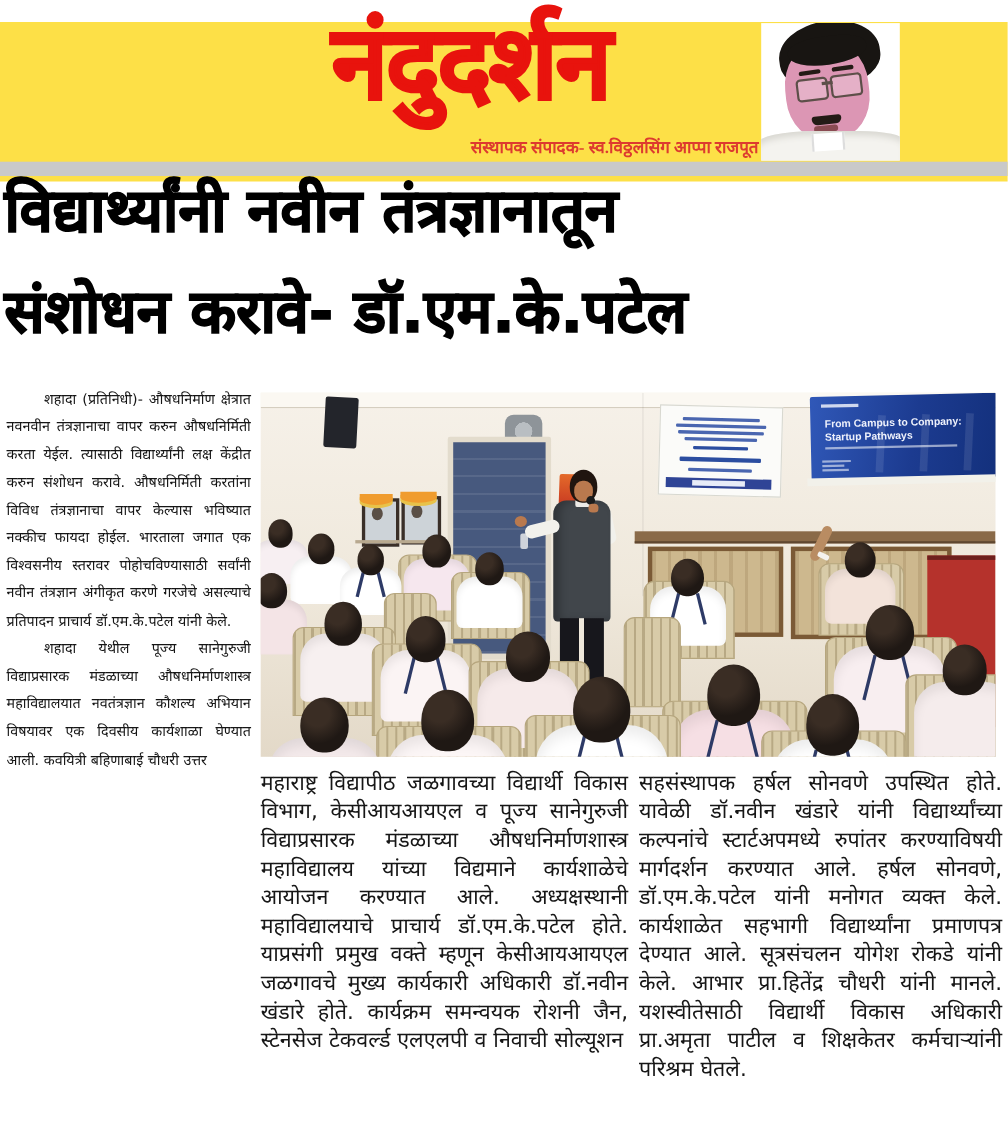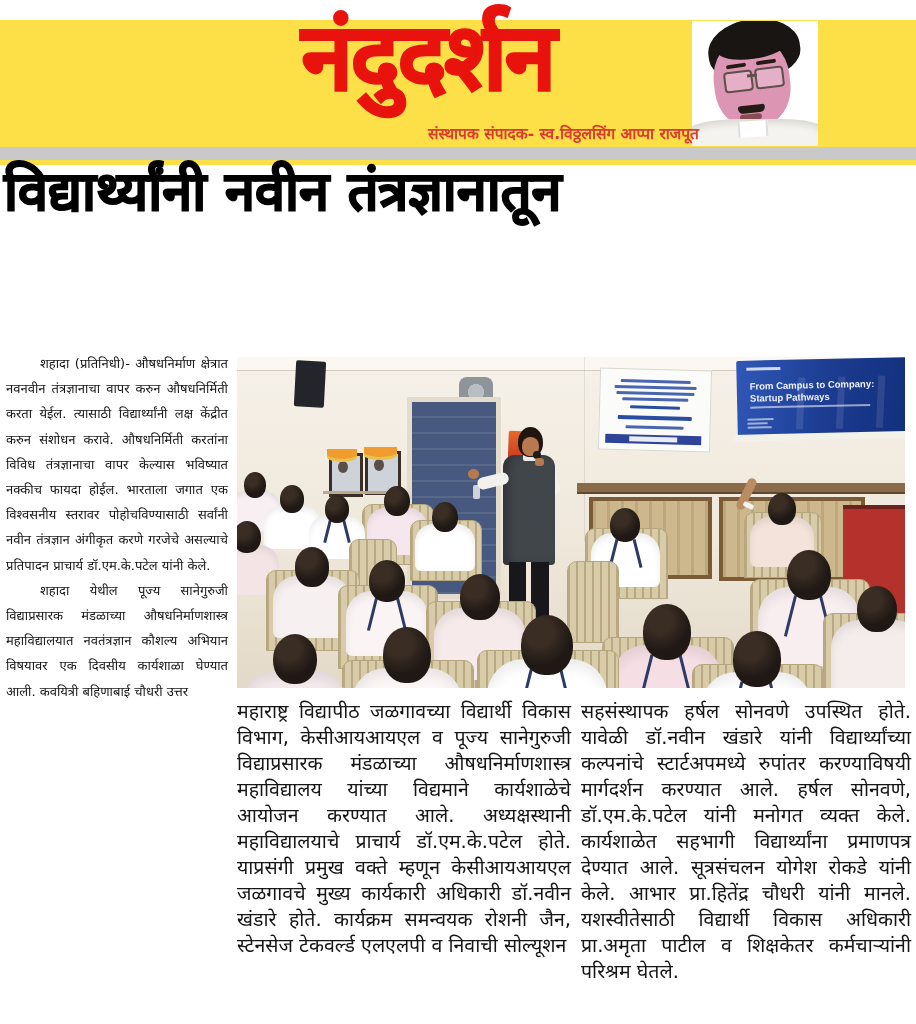--- a/index.html
+++ b/index.html
@@ -10,21 +10,21 @@
   .abs{position:absolute;}
 
   
   #masthead{left:0;top:0;width:916px;height:145px;background:#fde047;margin-top:20px;}
   #mast-title{
     left:158px;top:-14px;width:540px;text-align:center;
     font-size:92px;font-weight:900;color:#e8130d;line-height:1.12;
     -webkit-text-stroke:2.5px #e8130d;letter-spacing:-2px;white-space:nowrap;
   }
   #mast-tagline{
-    left:428px;top:102px;font-size:15.5px;font-weight:700;color:#dd3b2f;white-space:nowrap;
+    left:428px;top:102px;font-size:15.5px;font-weight:700;color:#dd3b2f;white-space:nowrap;font-family:Liberation Serif, serif;
   }
   #divider-bar{left:0;top:127px;width:916px;height:13px;background:#c9c9c9;}
 
   
   #portrait{left:692px;top:1px;width:126px;height:125px;background:#fff;overflow:hidden;}
   #portrait .hair{position:absolute;left:16px;top:-2px;width:92px;height:60px;background:#181512;border-radius:50% 50% 42% 42%;transform:rotate(-8deg);}
   #portrait .face{position:absolute;left:22px;top:16px;width:76px;height:90px;background:#dc96b4;border-radius:46% 46% 44% 44%;transform:rotate(-6deg);}
   #portrait .hairline{position:absolute;left:24px;top:12px;width:72px;height:26px;background:#181512;border-radius:50% 50% 60% 60%;transform:rotate(-8deg);}
   #portrait .glass{position:absolute;width:25px;height:17px;border:2.5px solid #5d4f49;border-radius:4px;background:rgba(255,255,255,.25);transform:rotate(-7deg);}
   #portrait .g1{left:32px;top:50px;} #portrait .g2{left:63px;top:46px;}
@@ -112,20 +112,21 @@
     <div class="mouth"></div>
     <div class="shirt"></div>
     <div class="collar"></div>
   </div>
   <div class="abs" id="mast-tagline">संस्थापक संपादक- स्व.विठ्ठलसिंग आप्पा राजपूत</div>
   <div class="abs" id="divider-bar"></div>
 </div>
 
 <div class="abs" id="headline">
   <div class="hl">विद्यार्थ्यांनी नवीन तंत्रज्ञानातून</div>
+  <div class="hl">संशोधन करावे- डॉ.एम.के.पटेल</div>
 </div>
 
 <div class="abs col" id="col-left">
   <p>शहादा (प्रतिनिधी)- औषधनिर्माण क्षेत्रात नवनवीन तंत्रज्ञानाचा वापर करुन औषधनिर्मिती करता येईल. त्यासाठी विद्यार्थ्यांनी लक्ष केंद्रीत करुन संशोधन करावे. औषधनिर्मिती करतांना विविध तंत्रज्ञानाचा वापर केल्यास भविष्यात नक्कीच फायदा होईल. भारताला जगात एक विश्वसनीय स्तरावर पोहोचविण्यासाठी सर्वांनी नवीन तंत्रज्ञान अंगीकृत करणे गरजेचे असल्याचे प्रतिपादन प्राचार्य डॉ.एम.के.पटेल यांनी केले.</p>
   <p>शहादा येथील पूज्य सानेगुरुजी विद्याप्रसारक मंडळाच्या औषधनिर्माणशास्त्र महाविद्यालयात नवतंत्रज्ञान कौशल्य अभियान विषयावर एक दिवसीय कार्यशाळा घेण्यात आली. कवयित्री बहिणाबाई चौधरी उत्तर</p>
 </div>
 
 <div class="abs col" id="col-mid">
   <p>महाराष्ट्र विद्यापीठ जळगावच्या विद्यार्थी विकास विभाग, केसीआयआयएल व पूज्य सानेगुरुजी विद्याप्रसारक मंडळाच्या औषधनिर्माणशास्त्र महाविद्यालय यांच्या विद्यमाने कार्यशाळेचे आयोजन करण्यात आले. अध्यक्षस्थानी महाविद्यालयाचे प्राचार्य डॉ.एम.के.पटेल होते. याप्रसंगी प्रमुख वक्ते म्हणून केसीआयआयएल जळगावचे मुख्य कार्यकारी अधिकारी डॉ.नवीन खंडारे होते. कार्यक्रम समन्वयक रोशनी जैन, स्टेनसेज टेकवर्ल्ड एलएलपी व निवाची सोल्यूशन</p>
 </div>

